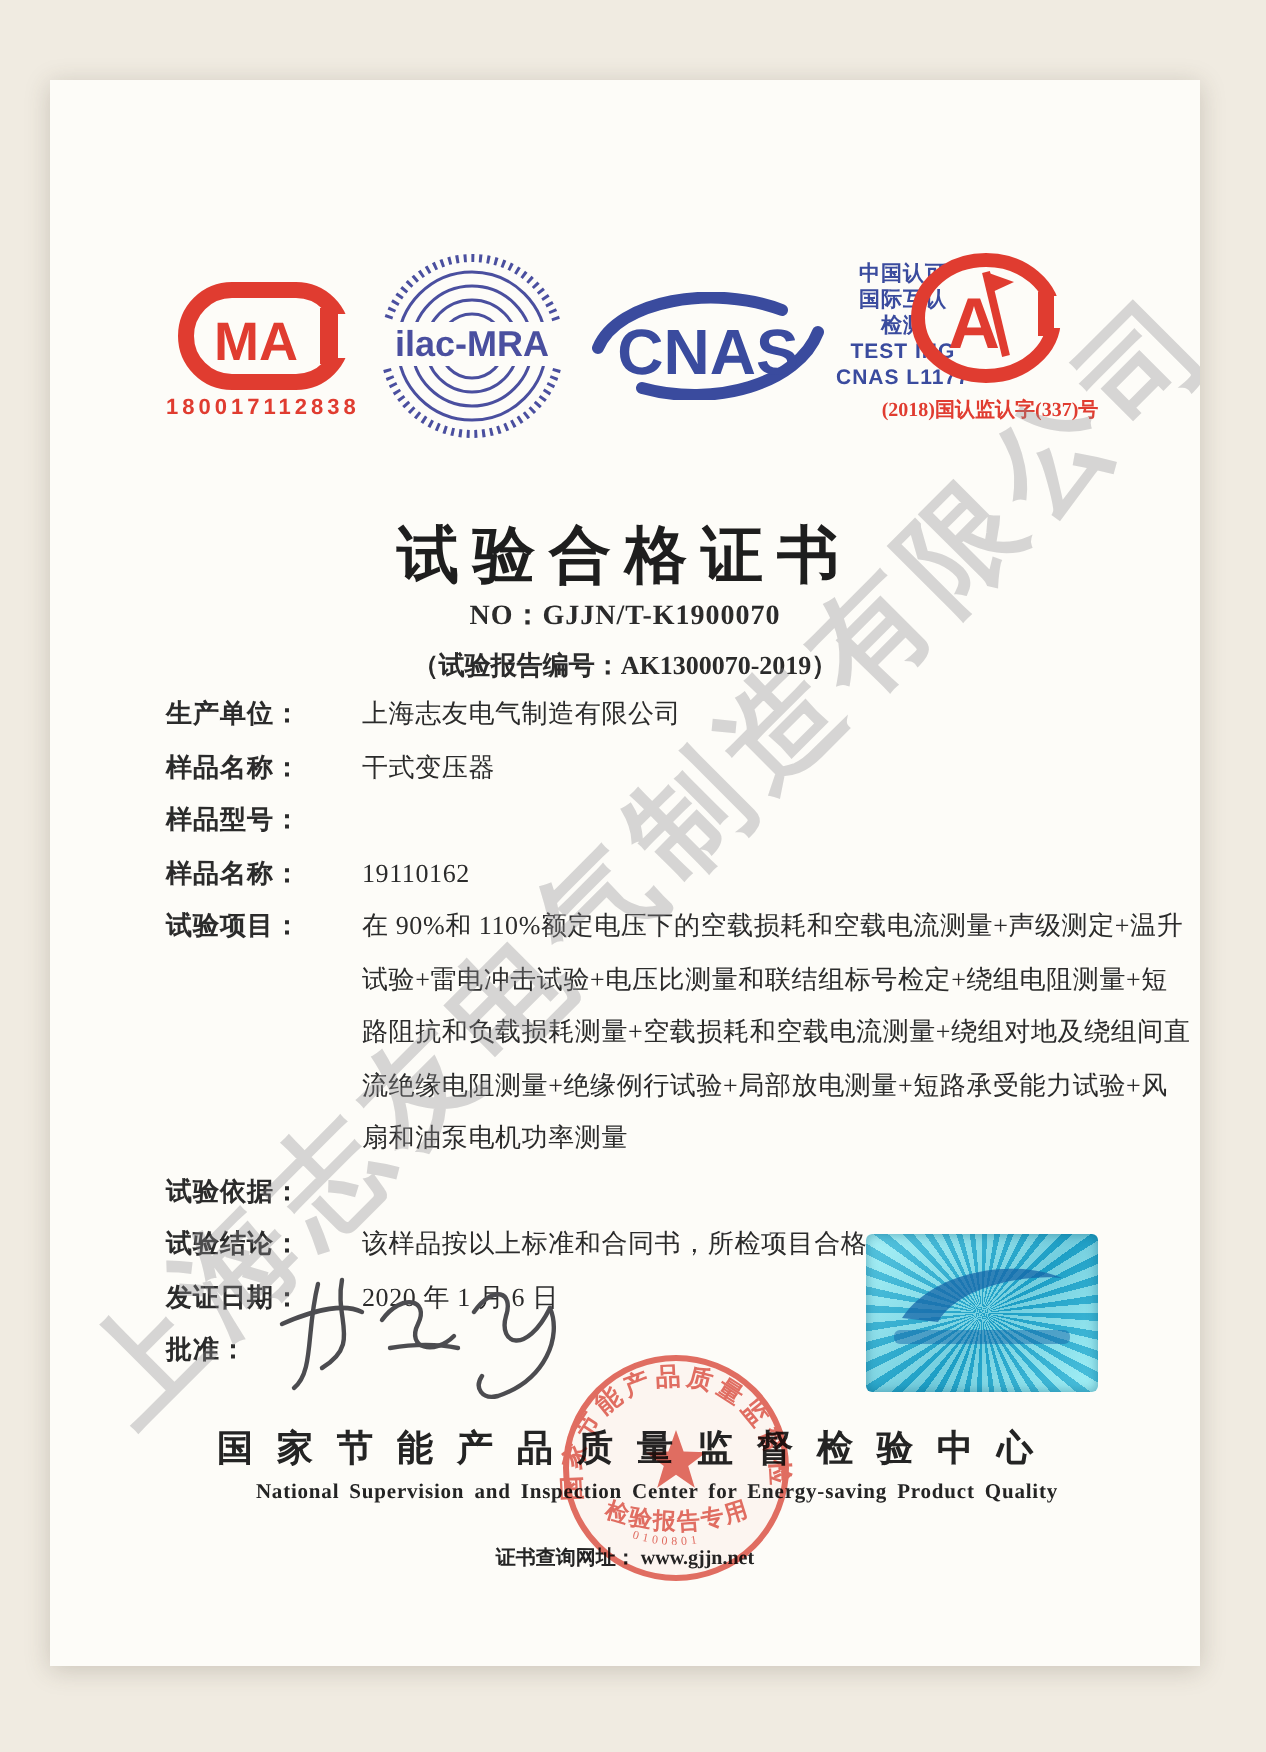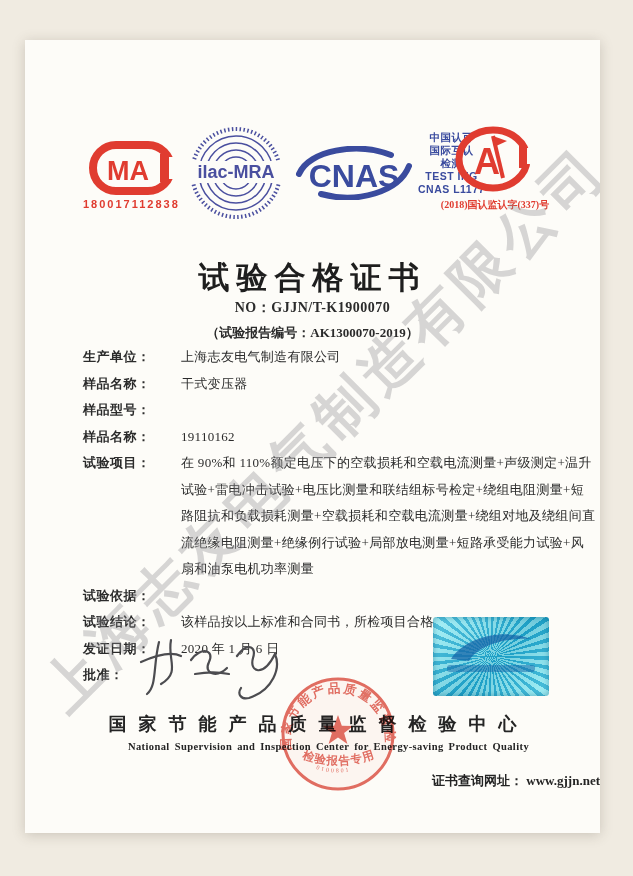--- a/index.html
+++ b/index.html
@@ -55,21 +55,21 @@
   
   .stamp{left:253px;top:634px;width:120px;height:120px;z-index:6;
     opacity:.85;mix-blend-mode:multiply;}
   
   .signature{left:112px;top:588px;z-index:3;}
   
   .org-cn{left:0;top:672px;width:100%;text-align:center;font-size:18px;
     font-weight:bold;letter-spacing:12px;text-indent:12px;color:#242424;}
   .org-en{left:0;top:701px;width:100%;text-align:center;font-size:10.5px;
     font-weight:bold;letter-spacing:.4px;word-spacing:2px;color:#242424;margin-left:16px;}
-  .query{left:0;top:732px;width:100%;text-align:right;font-size:13px;
+  .query{left:0;top:732px;width:100%;text-align:center;font-size:10px;
     font-weight:bold;color:#242424;}
 </style>
 </head>
 <body>
 
 <div class="paper">
 
   <div class="abs watermark">上海志友电气制造有限公司</div>
 
   <svg class="abs" style="left:63px;top:100px;" width="88" height="56" viewBox="0 0 88 56">

